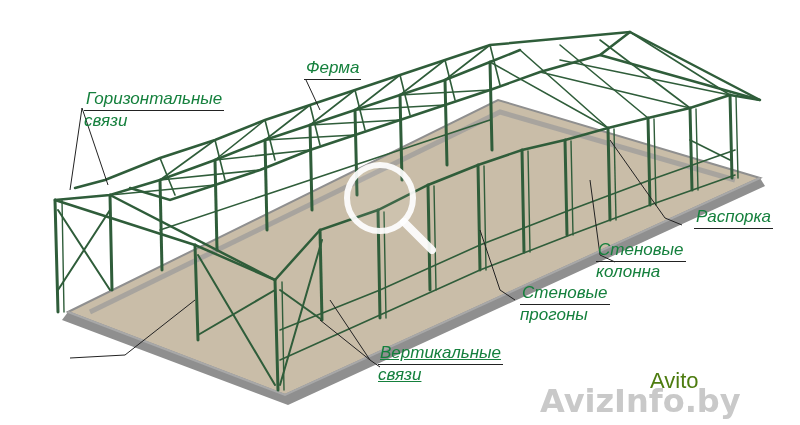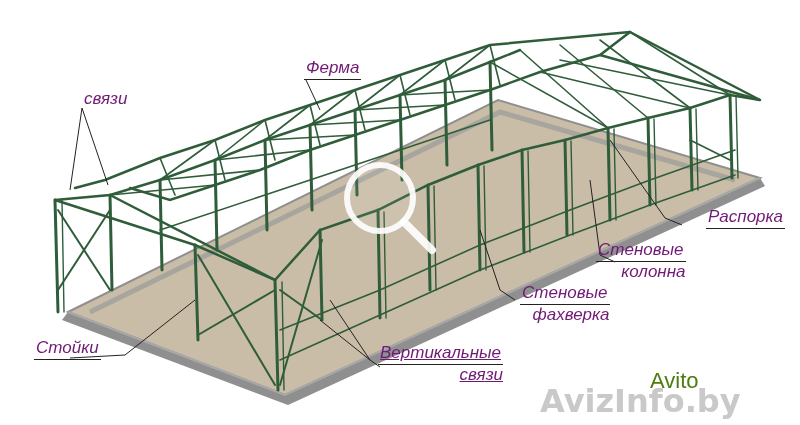--- a/index.html
+++ b/index.html
@@ -1,23 +1,23 @@
 <!DOCTYPE html>
 <html><head>
 <meta charset="utf-8">
 <style>
   html, body { margin: 0; padding: 0; background: #ffffff; }
   body { width: 800px; height: 425px; overflow: hidden; position: relative; font-family: "Liberation Sans", sans-serif; }
   #stage { position: absolute; left: 0; top: 0; width: 800px; height: 425px; }
   .label {
-    position: absolute; font-style: italic; font-size: 17px; color: #701a75;
+    position: absolute; font-style: italic; font-size: 17px; color: #15803d;
     font-family: "Liberation Sans", sans-serif; line-height: 20px; white-space: nowrap;
   }
   .label .l1 { display: block; border-bottom: 1.3px solid #222; padding: 0 2px 1px 2px; }
-  .label .l2 { display: block; text-align: right; }
+  .label .l2 { display: block; text-align: left; }
   .watermark {
     position: absolute; left: 540px; top: 382px; font-family: "DejaVu Sans", sans-serif;
     font-weight: bold; font-size: 32px; color: #c9c9c9; letter-spacing: 0px;
   }
   .avito {
     position: absolute; left: 650px; top: 368px; font-family: "Liberation Sans", sans-serif;
     font-size: 22px; color: #4d7c0f; text-align: right;
   }
   .magnifier { position: absolute; left: 336px; top: 158px; width: 110px; height: 100px; }
 </style>
@@ -124,43 +124,43 @@
     <polyline points="682,225 665,218 610,140"></polyline>
     <polyline points="615,262 600,255 590,180"></polyline>
     <polyline points="515,300 500,290 480,230"></polyline>
     <polyline points="70,358 125,355 195,300"></polyline>
     <polyline points="380,367 370,360 330,300"></polyline>
     <polyline points="370,360 320,320"></polyline>
   </g>
 </svg>
 
 <div class="label" style="left:84px; top:89px;">
+  <span class="l1">Горизонтальные</span>
   <span class="l2">связи</span>
 </div>
 
 <div class="label" style="left:304px; top:58px;">
   <span class="l1">Ферма</span>
 </div>
 
-<div class="label" style="left:694px; top:207px;margin-left:12px;">
+<div class="label" style="left:694px; top:207px;">
   <span class="l1">Распорка</span>
 </div>
 
 <div class="label" style="left:596px; top:240px;">
   <span class="l1">Стеновые</span>
   <span class="l2">колонна</span>
 </div>
 
 <div class="label" style="left:520px; top:283px;">
   <span class="l1">Стеновые</span>
-  <span class="l2">фахверка</span>
+  <span class="l2">прогоны</span>
 </div>
 
 <div class="label" style="left:34px; top:338px;">
-  <span class="l1">Стойки</span>
 </div>
 
 <div class="label" style="left:378px; top:343px;text-decoration:underline;">
   <span class="l1">Вертикальные</span>
   <span class="l2">связи</span>
 </div>
 
 <div class="magnifier">
   <svg width="110" height="100" viewBox="0 0 110 100" xmlns="http://www.w3.org/2000/svg">
     <circle cx="44" cy="40" r="33" fill="rgba(255,255,255,0.08)" stroke="#ffffff" stroke-width="6" opacity="0.92"></circle>

